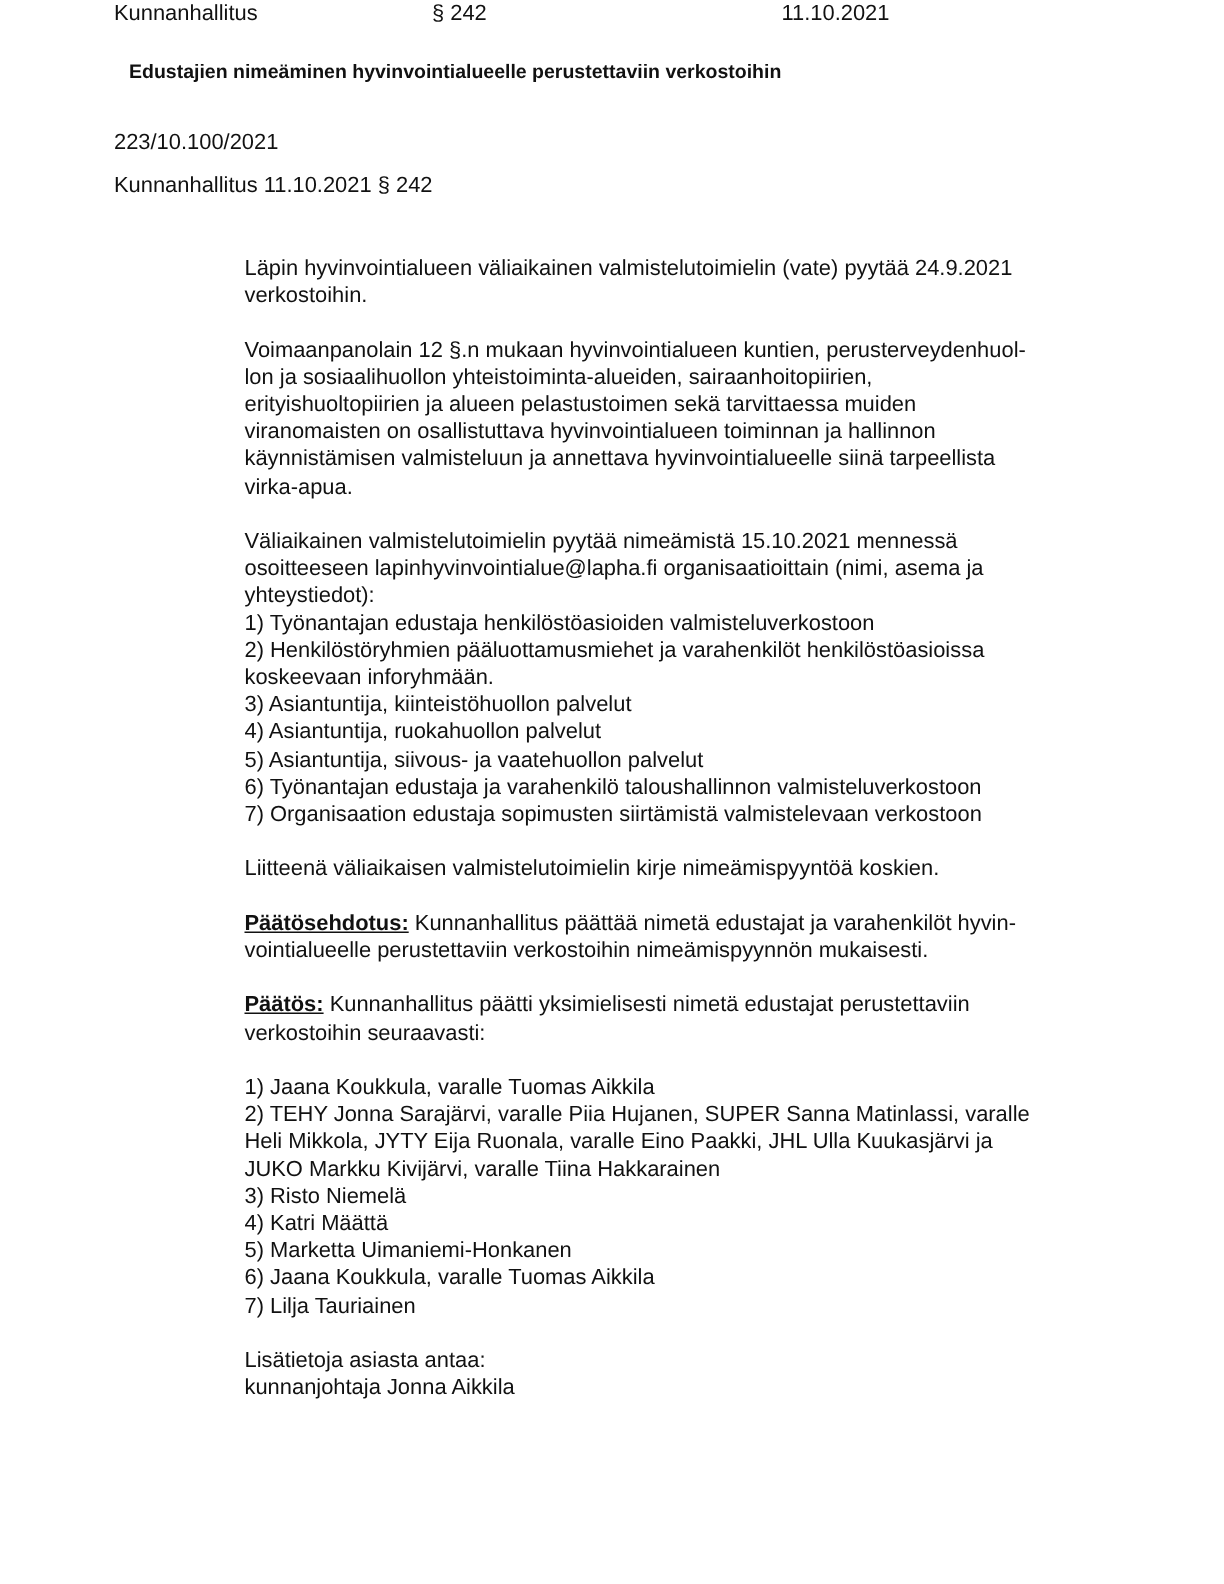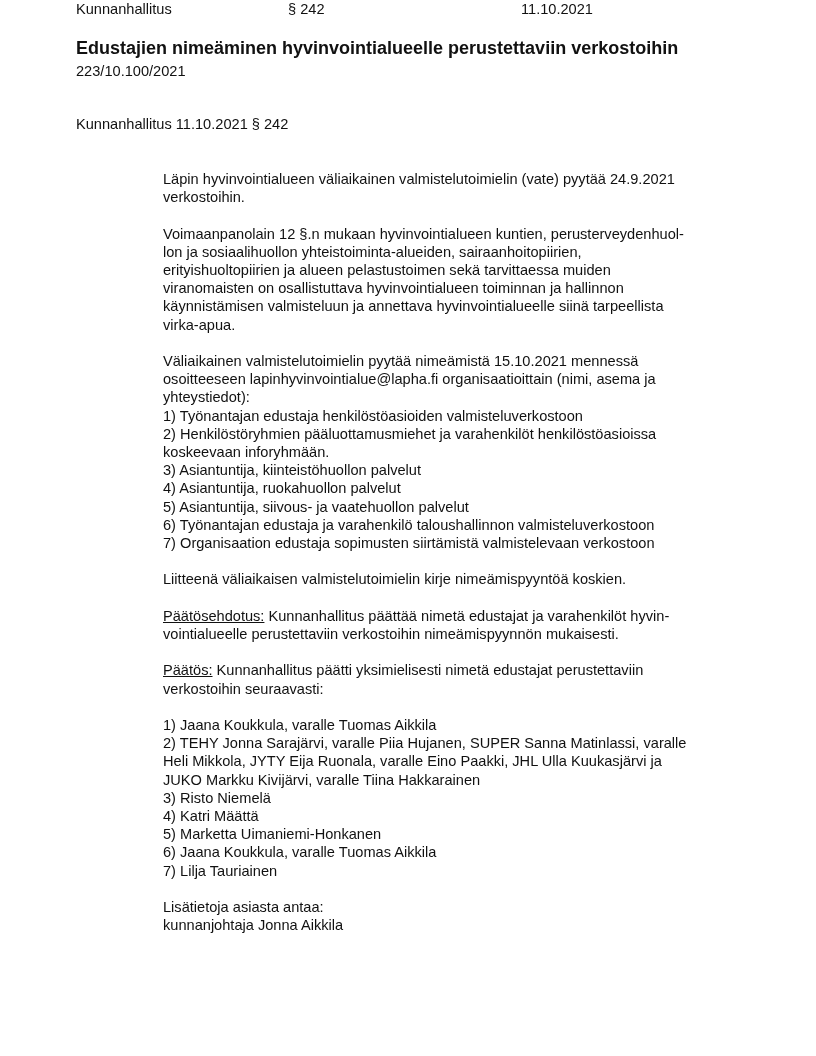--- a/index.html
+++ b/index.html
@@ -4,44 +4,44 @@
 <style>
   html, body { margin: 0; padding: 0; background: #ffffff; }
   body {
     width: 816px; height: 1056px; position: relative; overflow: hidden;
     font-family: "Liberation Sans", sans-serif; color: #111111;
     font-size: 14.6px;
   }
   .hdr { position: absolute; top: 0; left: 0; width: 816px; height: 20px; }
   .hdr span { position: absolute; top: 0; line-height: 18px; font-size: 14.6px; }
   .title {
-    position: absolute; left: 76px; top: 37px; margin: 0;
-    font-size: 18px; font-weight: bold; line-height: 22px; white-space: nowrap;
+    position: absolute; left: 86px; top: 37px; margin: 0;
+    font-size: 13px; font-weight: bold; line-height: 22px; white-space: nowrap;
   }
   .meta { position: absolute; left: 76px; line-height: 18px; white-space: nowrap; }
   .body {
     position: absolute; left: 163px; top: 170px; width: 590px;
     line-height: 18.2px;
   }
   .body p { margin: 0 0 18.2px 0; }
   .body .line { display: block; white-space: nowrap; }
-  .lbl { font-weight: normal; text-decoration: underline; }
+  .lbl { font-weight: bold; text-decoration: underline; }
 </style>
 </head>
 <body>
 
 <div class="hdr">
   <span style="left:76px">Kunnanhallitus</span>
   <span style="left:288px">§ 242</span>
   <span style="left:521px">11.10.2021</span>
 </div>
 
 <h1 class="title">Edustajien nimeäminen hyvinvointialueelle perustettaviin verkostoihin</h1>
 
-<div class="meta" style="top:62px">223/10.100/2021</div>
+<div class="meta" style="top:86px">223/10.100/2021</div>
 <div class="meta" style="top:115px">Kunnanhallitus 11.10.2021 § 242</div>
 
 <div class="body">
 
   <p>
     <span class="line">Läpin hyvinvointialueen väliaikainen valmistelutoimielin (vate) pyytää 24.9.2021</span>
     <span class="line">verkostoihin.</span>
   </p>
 
   <p>

